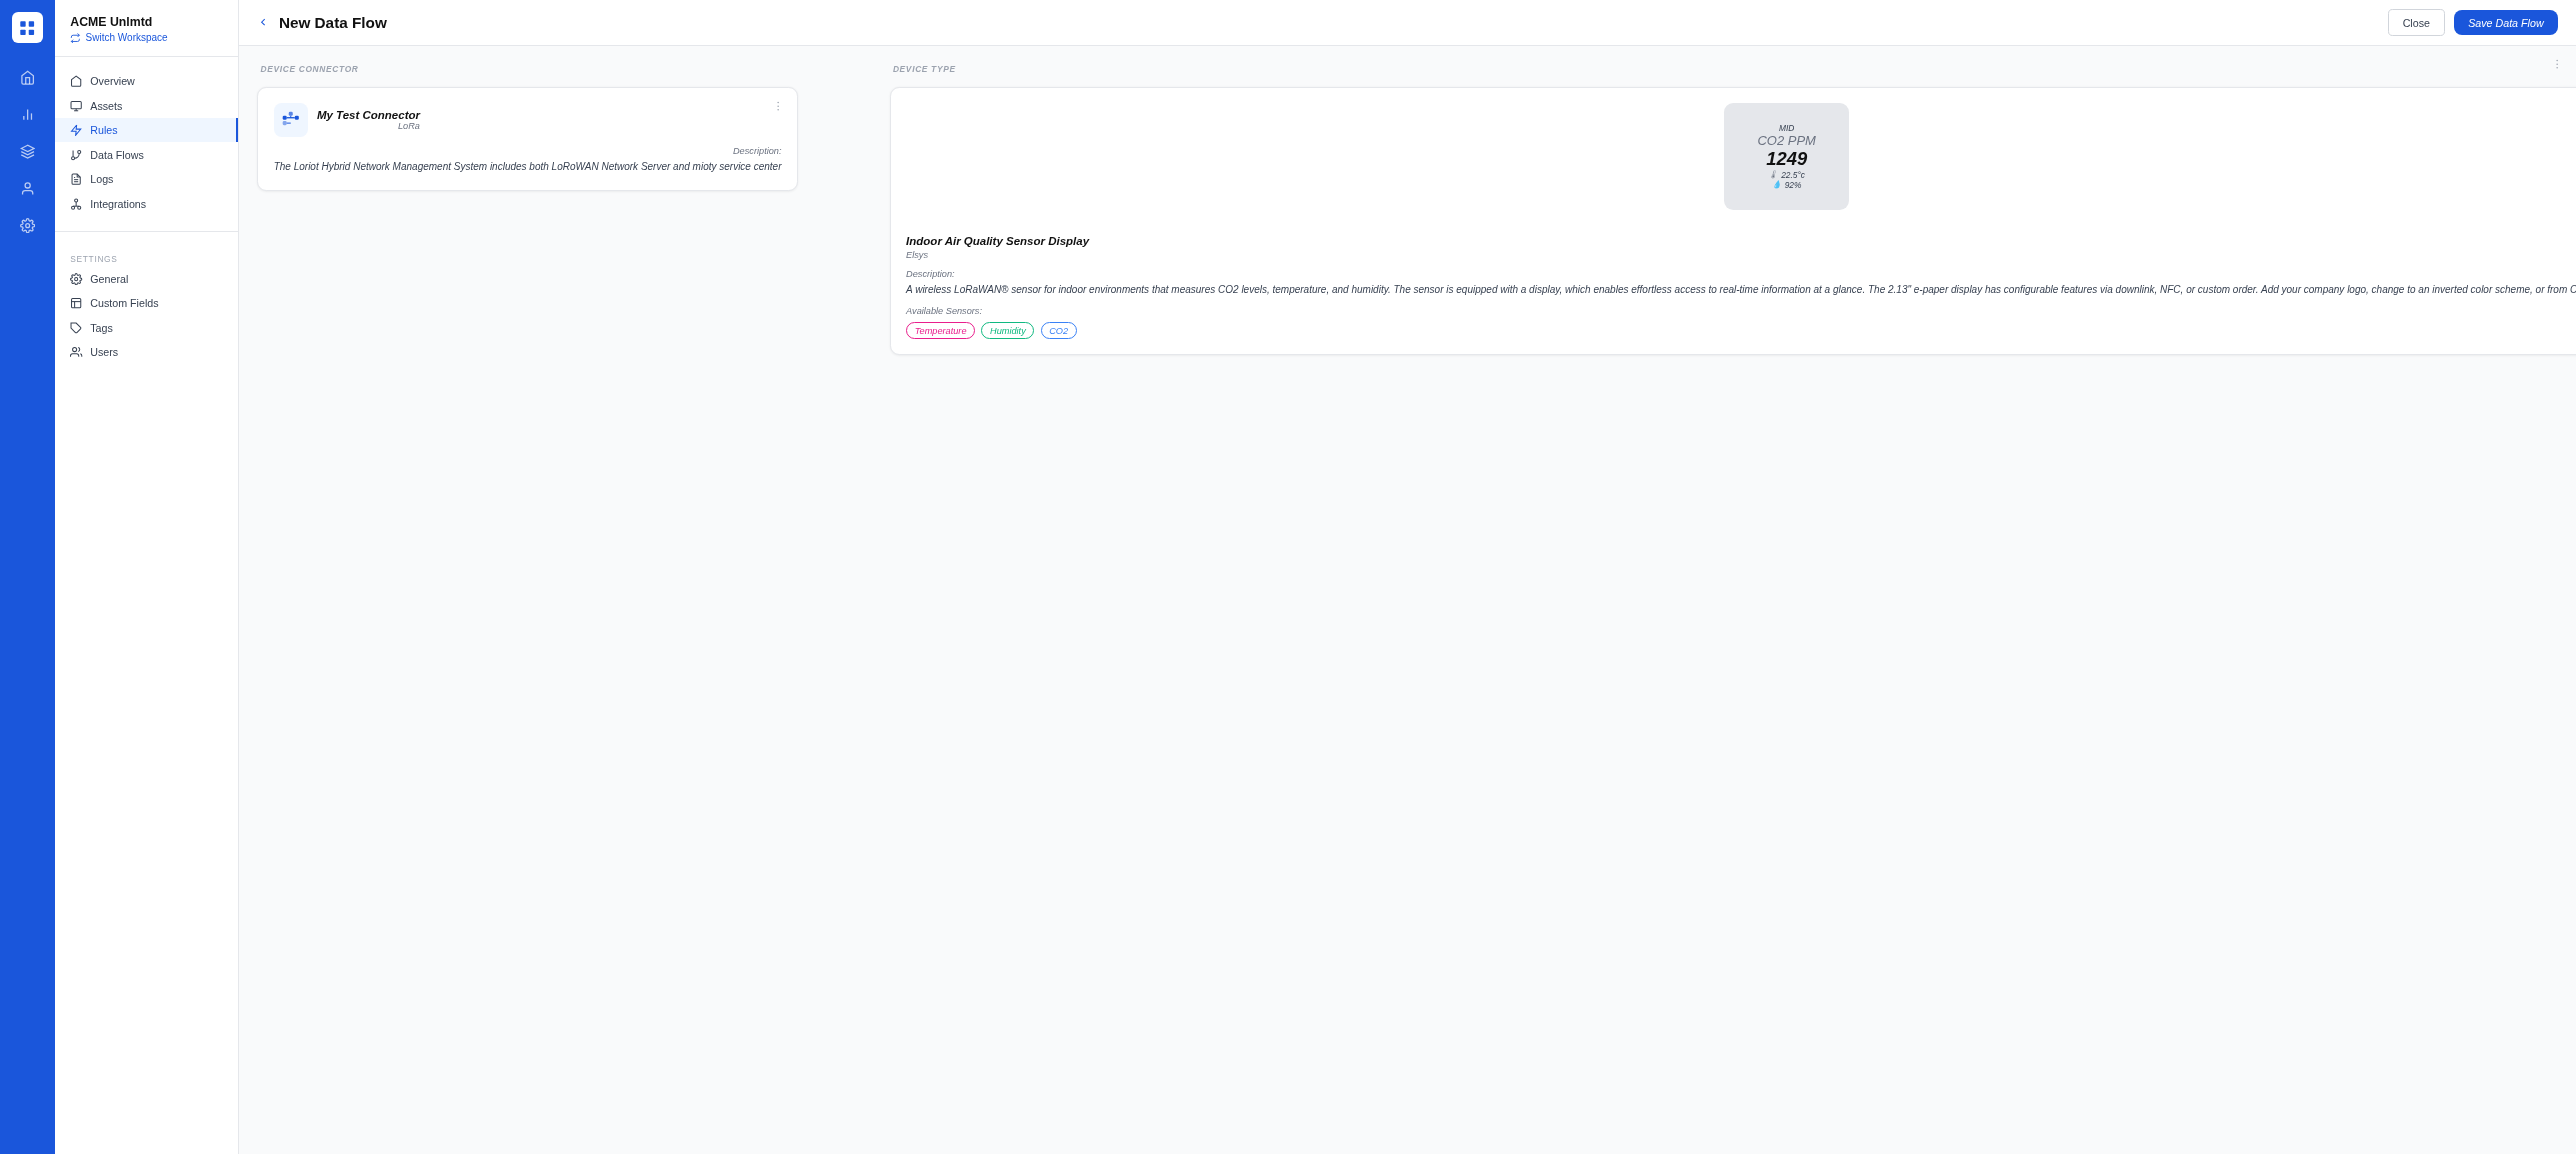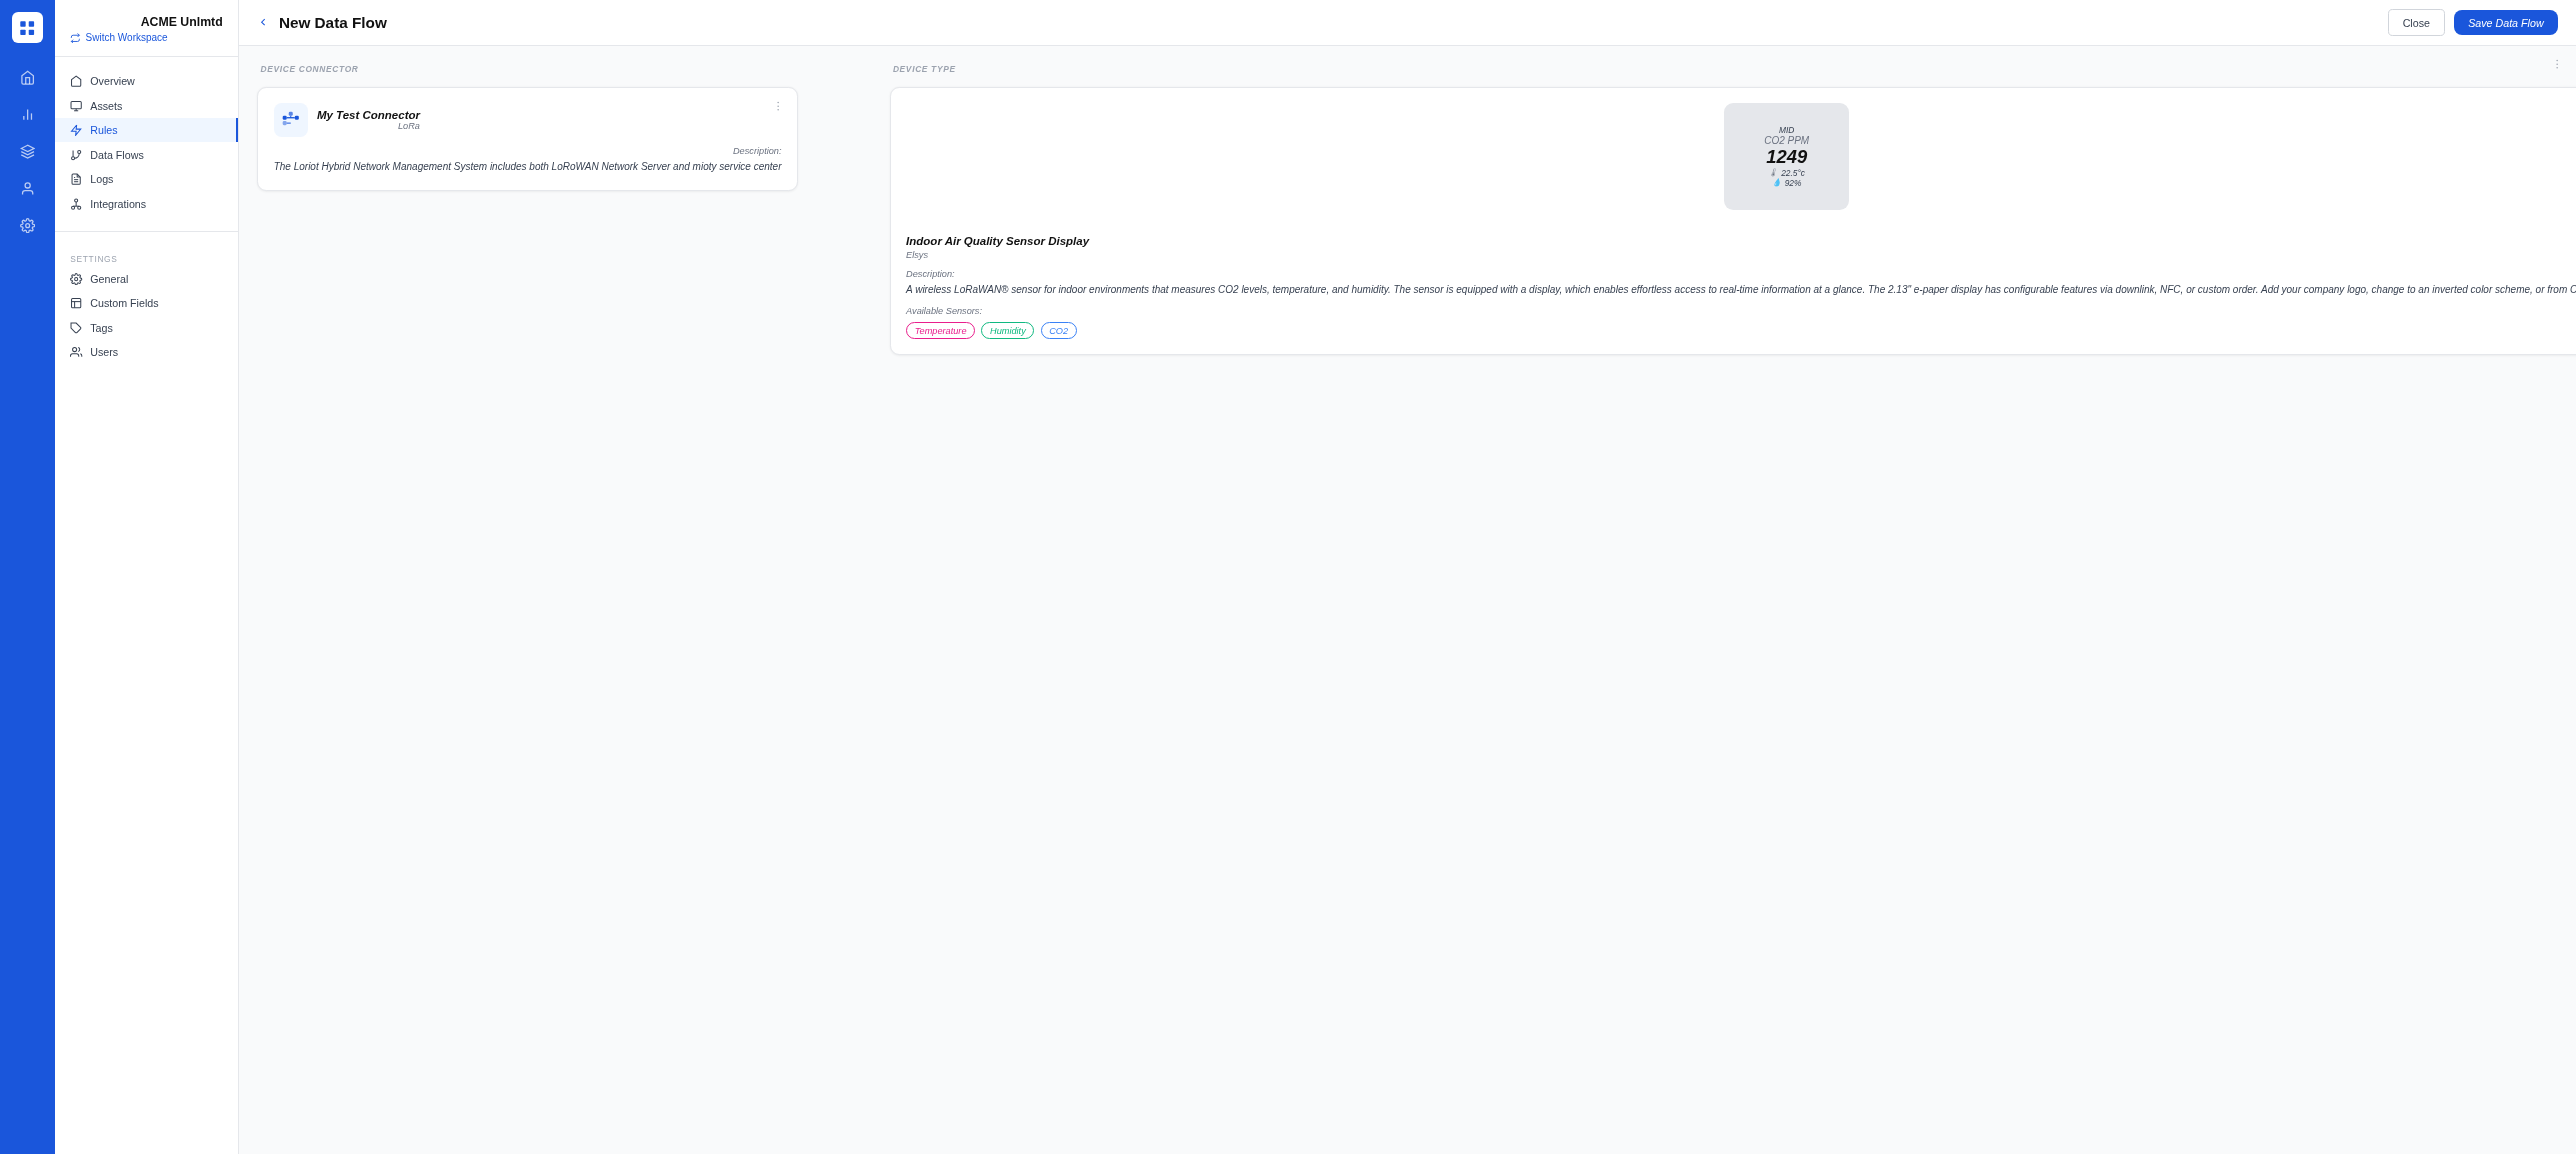--- a/index.html
+++ b/index.html
@@ -6,21 +6,21 @@
     body { font-family: -apple-system, BlinkMacSystemFont, 'Segoe UI', sans-serif; background: #f5f5f5; display: flex; height: 100vh; overflow: hidden; }
 
     
     .sidebar { width: 55px; background: #1a56db; display: flex; flex-direction: column; align-items: center; padding: 12.3px 0; gap: 6.1px; flex-shrink: 0; }
     .sidebar-logo { width: 31px; height: 31px; background: white; border-radius: 6.1px; display: flex; align-items: center; justify-content: center; margin-bottom: 12.3px; }
     .sidebar-logo svg { width: 18.4px; height: 18.4px; }
     .sidebar-icon { width: 31px; height: 31px; display: flex; align-items: center; justify-content: center; border-radius: 6.1px; cursor: pointer; color: rgba(255,255,255,0.7); }
 
     
     .left-nav { width: 184px; background: white; border-right: 0.8px solid #e5e7eb; display: flex; flex-direction: column; padding: 0; flex-shrink: 0; }
-    .left-nav-header { padding: 15.3px 15.3px 12.3px; border-bottom: 0.8px solid #e5e7eb; text-align: right; }
+    .left-nav-header { padding: 15.3px 15.3px 12.3px; border-bottom: 0.8px solid #e5e7eb; }
     .company-name { font-size: 12.3px; font-weight: 700; color: #111; }
     .switch-workspace { display: flex; align-items: center; gap: 4.6px; color: #1a56db; font-size: 10px; margin-top: 3.1px; cursor: pointer; }
     .switch-workspace svg { width: 10.7px; height: 10.7px; }
     .nav-section { padding: 12.3px 0; }
     .nav-item { display: flex; align-items: center; gap: 7.7px; padding: 6.1px 15.3px; font-size: 10.7px; color: #374151; cursor: pointer; border-radius: 0; }
     .nav-item.active { background: #eff6ff; color: #1a56db; font-weight: 500; border-right: 2.3px solid #1a56db; }
     .nav-item svg { width: 12.3px; height: 12.3px; flex-shrink: 0; }
     .nav-section-label { font-size: 8.4px; font-weight: 400; color: #9ca3af; letter-spacing: 0.08em; padding: 6.1px 15.3px 3.1px; }
     .nav-divider { height: 0.8px; background: #e5e7eb; margin: 3.1px 0; }
 
@@ -288,21 +288,21 @@
           <svg width="12.3" height="12.3" fill="#9ca3af" viewBox="0 0 24 24">
               <circle cx="12" cy="5" r="1.5"></circle>
               <circle cx="12" cy="12" r="1.5"></circle>
               <circle cx="12" cy="19" r="1.5"></circle>
             </svg>
         </div>
         <div style="display:flex;justify-content:center;margin-bottom:12.3px;">
           <div class="device-preview">
             <div class="mid-display">
               <div class="mid-label">MID</div>
-              <div style="font-size:10px;color:#6b7280;text-align:center;">CO2 PPM</div>
+              <div style="font-size:13px;color:#6b7280;text-align:center;">CO2 PPM</div>
               <div class="mid-value">1249</div>
               <div class="mid-row">
                 <span style="font-size:7.7px;color:#6b7280;">🌡</span>
                 <span>22.5°c</span>
               </div>
               <div class="mid-row">
                 <span style="font-size:7.7px;color:#6b7280;">💧</span>
                 <span>92%</span>
               </div>
             </div>

